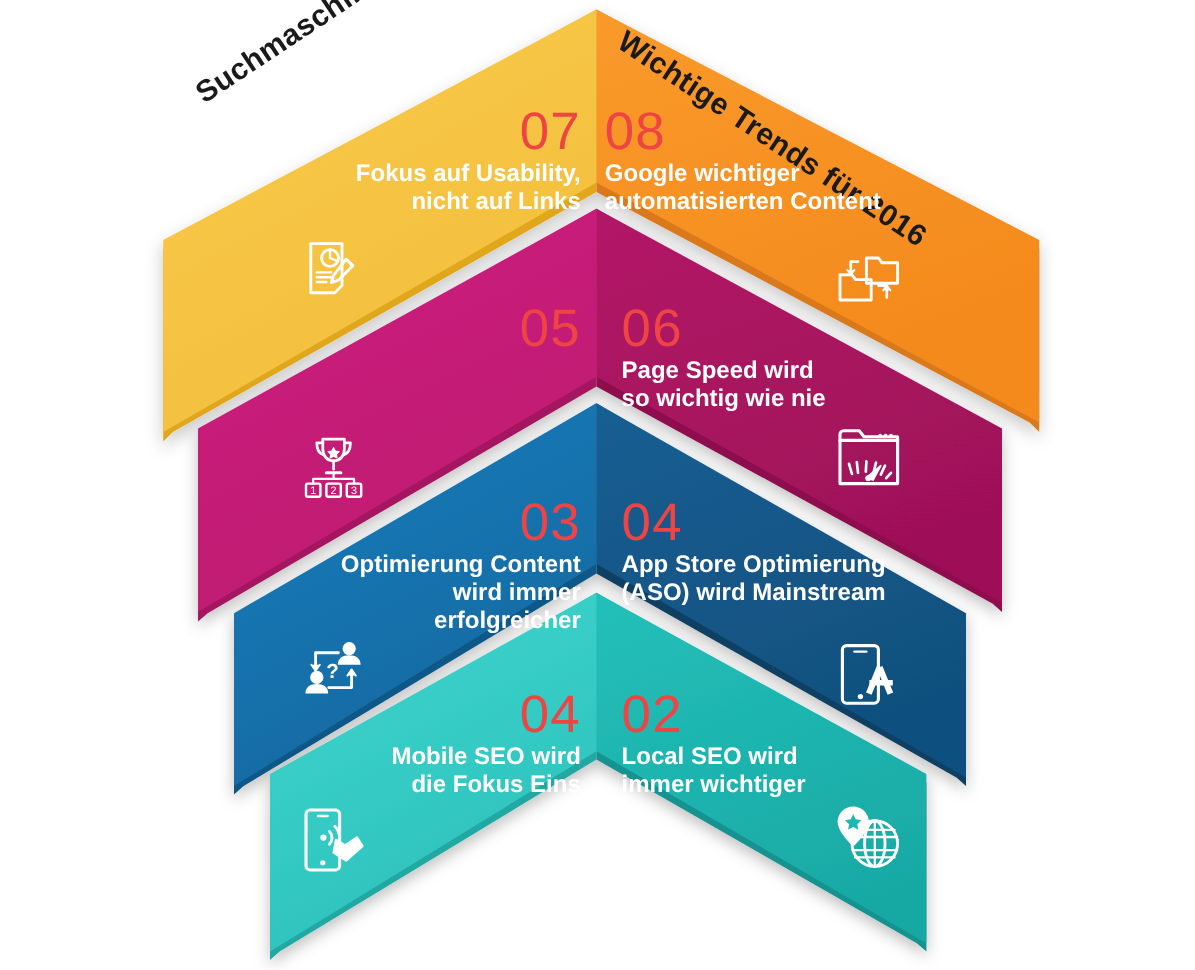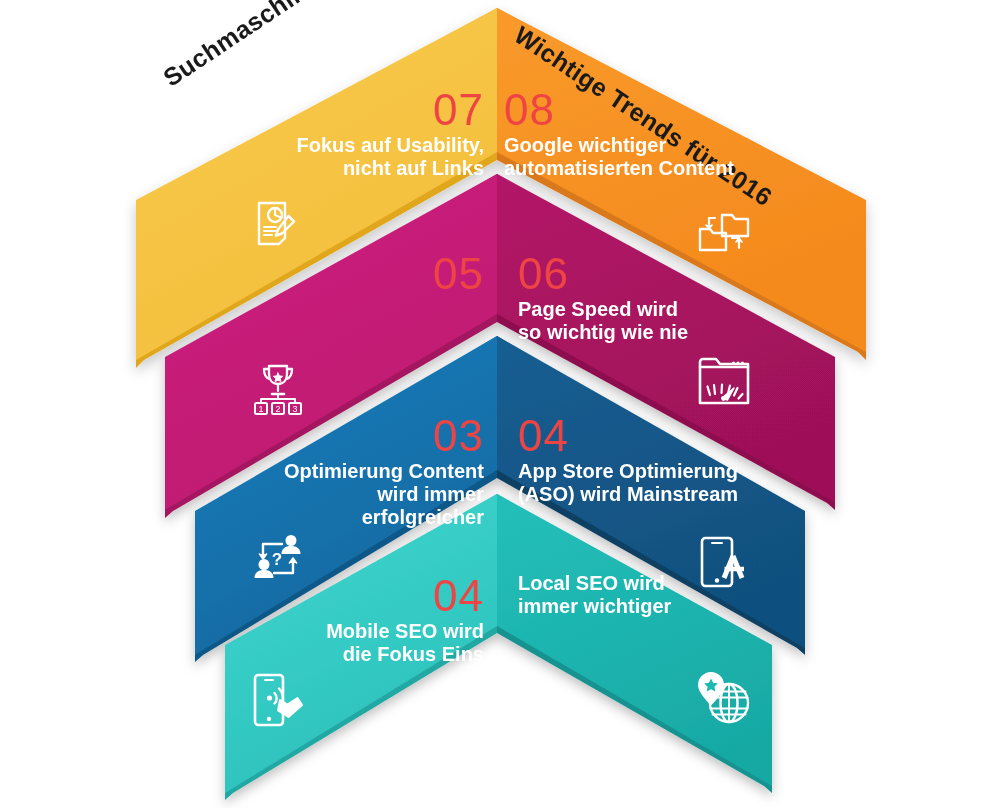--- a/index.html
+++ b/index.html
@@ -204,20 +204,21 @@
       <span class="cap">App Store Optimierung
 (ASO) wird Mainstream</span>
     </div>
 
     <div class="item left" style="left:284px; top:572px; width:200px;">
       <span class="num">04</span>
       <span class="cap">Mobile SEO wird
 die Fokus Eins</span>
     </div>
     <div class="item right" style="left:518px; top:572px; width:230px;">
+      <span class="num">02</span>
       <span class="cap">Local SEO wird
 immer wichtiger</span>
     </div>
 
     <div class="icon" style="left:247px; top:196px;">
       <svg viewBox="0 0 56 56" fill="none" stroke="#ffffff" stroke-width="2.4" stroke-linecap="round" stroke-linejoin="round">
         <path d="M12 7 H38 V42 L32 48 H12 Z"></path>
         <circle cx="28" cy="19" r="7"></circle>
         <path d="M28 19 L28 12 M28 19 L34.4 21.8" stroke-width="2"></path>
         <path d="M17 31 H29 M17 35 H29 M17 39 H25" stroke-width="2"></path>

